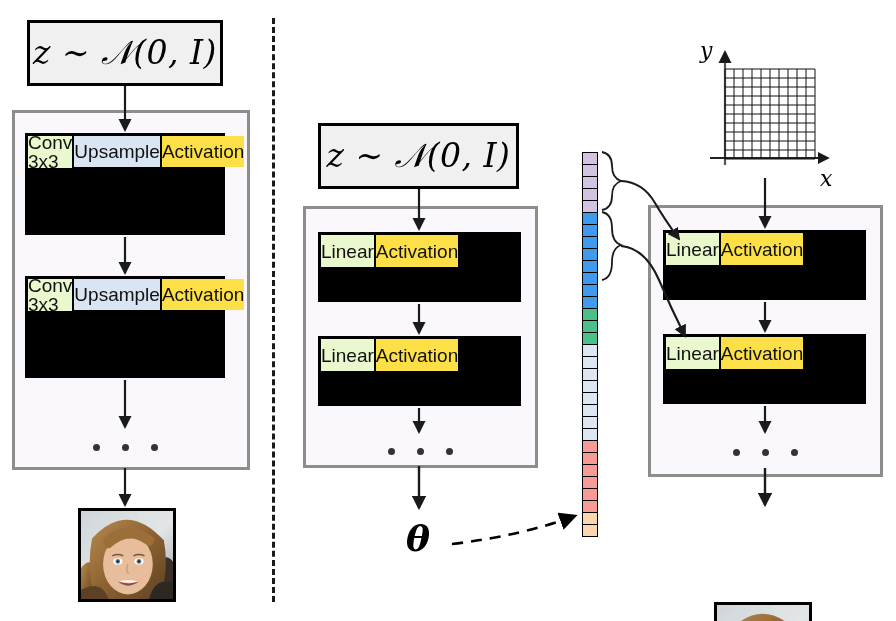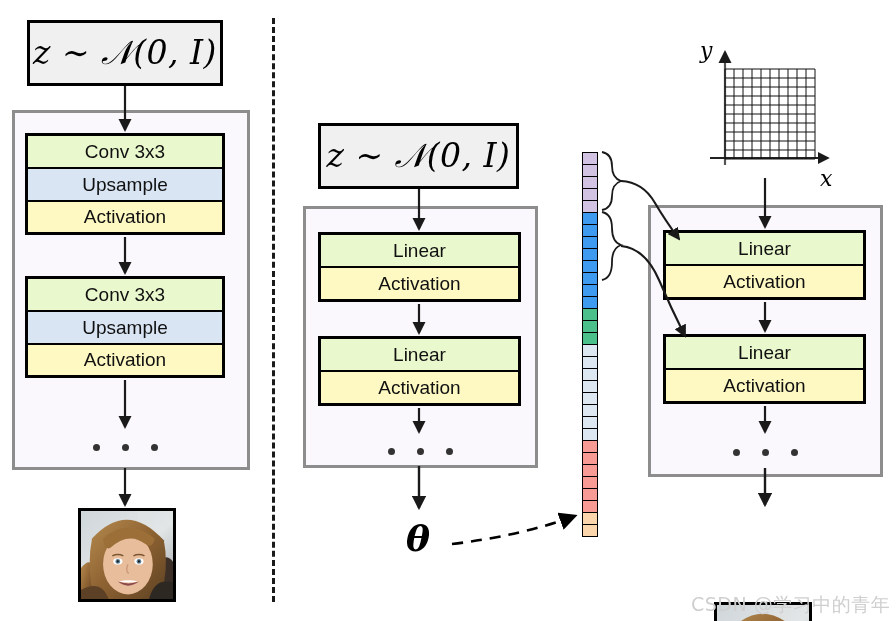--- a/index.html
+++ b/index.html
@@ -30,32 +30,32 @@
   
   .block-container{
     border:3px solid #8d8d8d;
     background:#faf8fc;
   }
 
   
   .stack{
     border:3px solid #000;
     background:#000;
-    display:flex;flex-direction:column;
+    display:flex;flex-direction:row;
     gap:2px;
   }
   .layer{
     display:flex;align-items:center;justify-content:center;
     font-size:19px;color:#111;
     font-family:"Liberation Sans", sans-serif;
     line-height:1;
   }
   .lay-conv,.lay-linear{background:#e9f8cd;}
   .lay-up{background:#d9e5f3;}
-  .lay-act{background:#fef9c3;}
+  .lay-act{background:#fde047;}
 
   
   .dots{display:flex;align-items:center;justify-content:center;gap:22px;}
   .dots i{display:block;width:7px;height:7px;border-radius:50%;background:#333;}
 
   
   .theta{
     font-family:"DejaVu Serif", serif;
     font-style:italic;font-weight:bold;
     font-size:36px;color:#000;
@@ -269,21 +269,20 @@
       <path d="M34 49 Q40 46 46 49" stroke="#7a5630" stroke-width="1.6" fill="none"></path>
       <path d="M57 49 Q63 46 69 49" stroke="#7a5630" stroke-width="1.6" fill="none"></path>
       <path d="M51 58 Q48 66 52 68" stroke="#cb9a78" stroke-width="1.5" fill="none"></path>
       <path d="M40 77 Q51 86 63 77 Q52 81 40 77 Z" fill="#8d4a4a"></path>
       <path d="M41 77 Q51 79 62 77 Q52 74 41 77 Z" fill="#fdfdfd"></path>
       <path d="M0 86 Q22 74 30 96 L0 96 Z" fill="#5d4126"></path>
       <path d="M100 78 Q80 72 74 96 L100 96 Z" fill="#2e2823"></path>
     </svg>
   </div>
 
-  <div class="abs watermark" style="left:691px;top:592px;">CSDN @学习中的青年</div>
 
   <svg class="overlay" viewBox="0 0 896 621">
     <defs>
       <marker id="ah" viewBox="0 0 10 10" refX="8.5" refY="5" markerWidth="6" markerHeight="6" orient="auto-start-reverse">
         <path d="M0 0 L10 5 L0 10 z" fill="#1a1a1a"></path>
       </marker>
       <marker id="ah2" viewBox="0 0 10 10" refX="8.5" refY="5" markerWidth="7" markerHeight="7" orient="auto-start-reverse">
         <path d="M0 0 L10 5 L0 10 z" fill="#000"></path>
       </marker>
     </defs>

